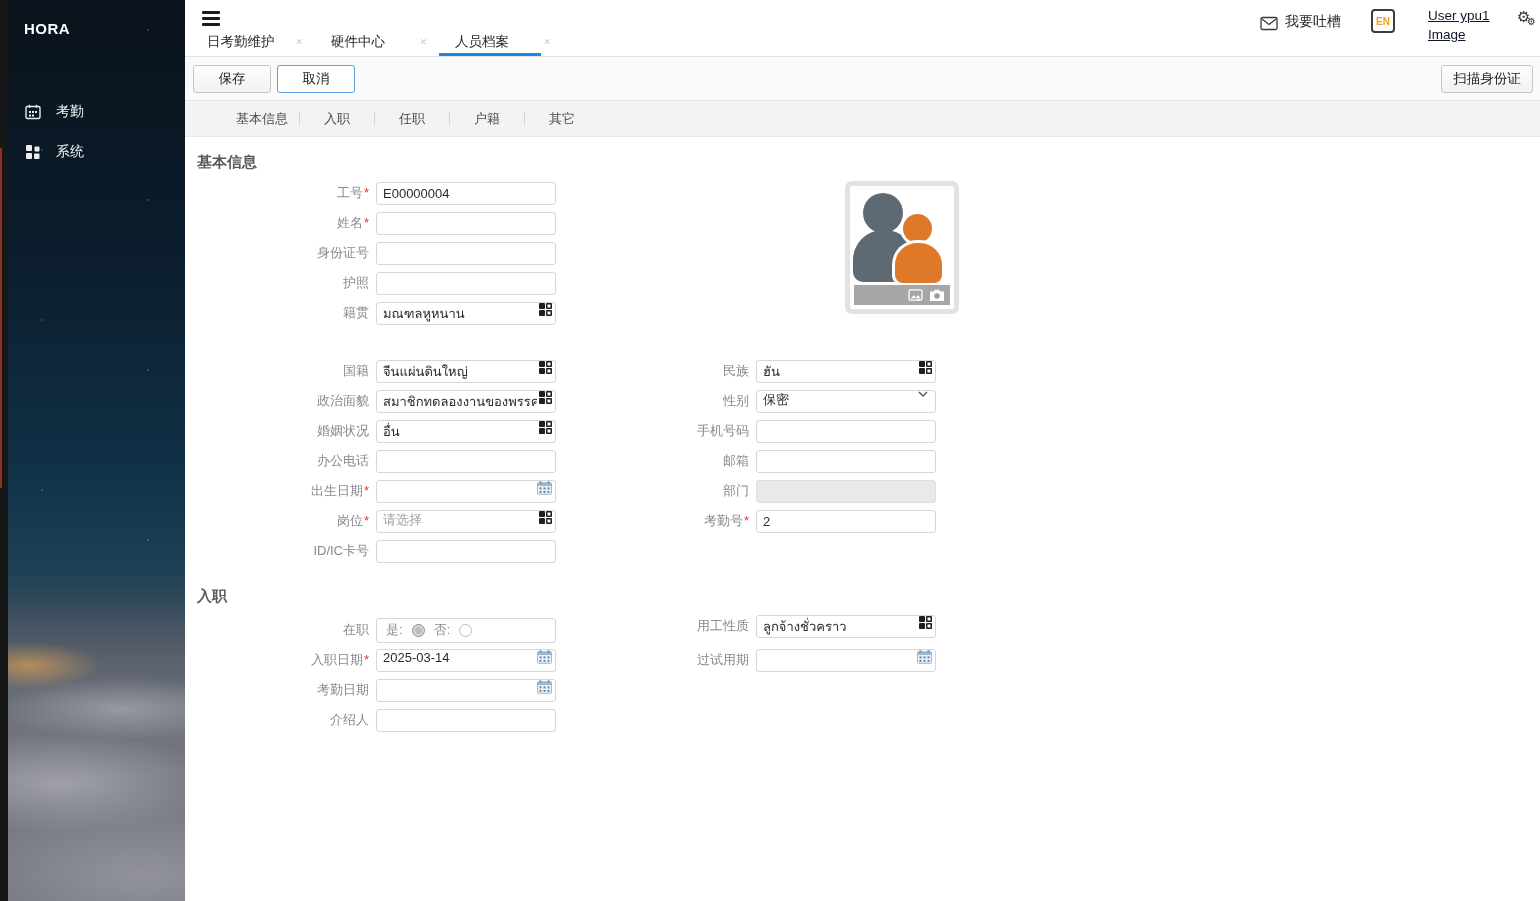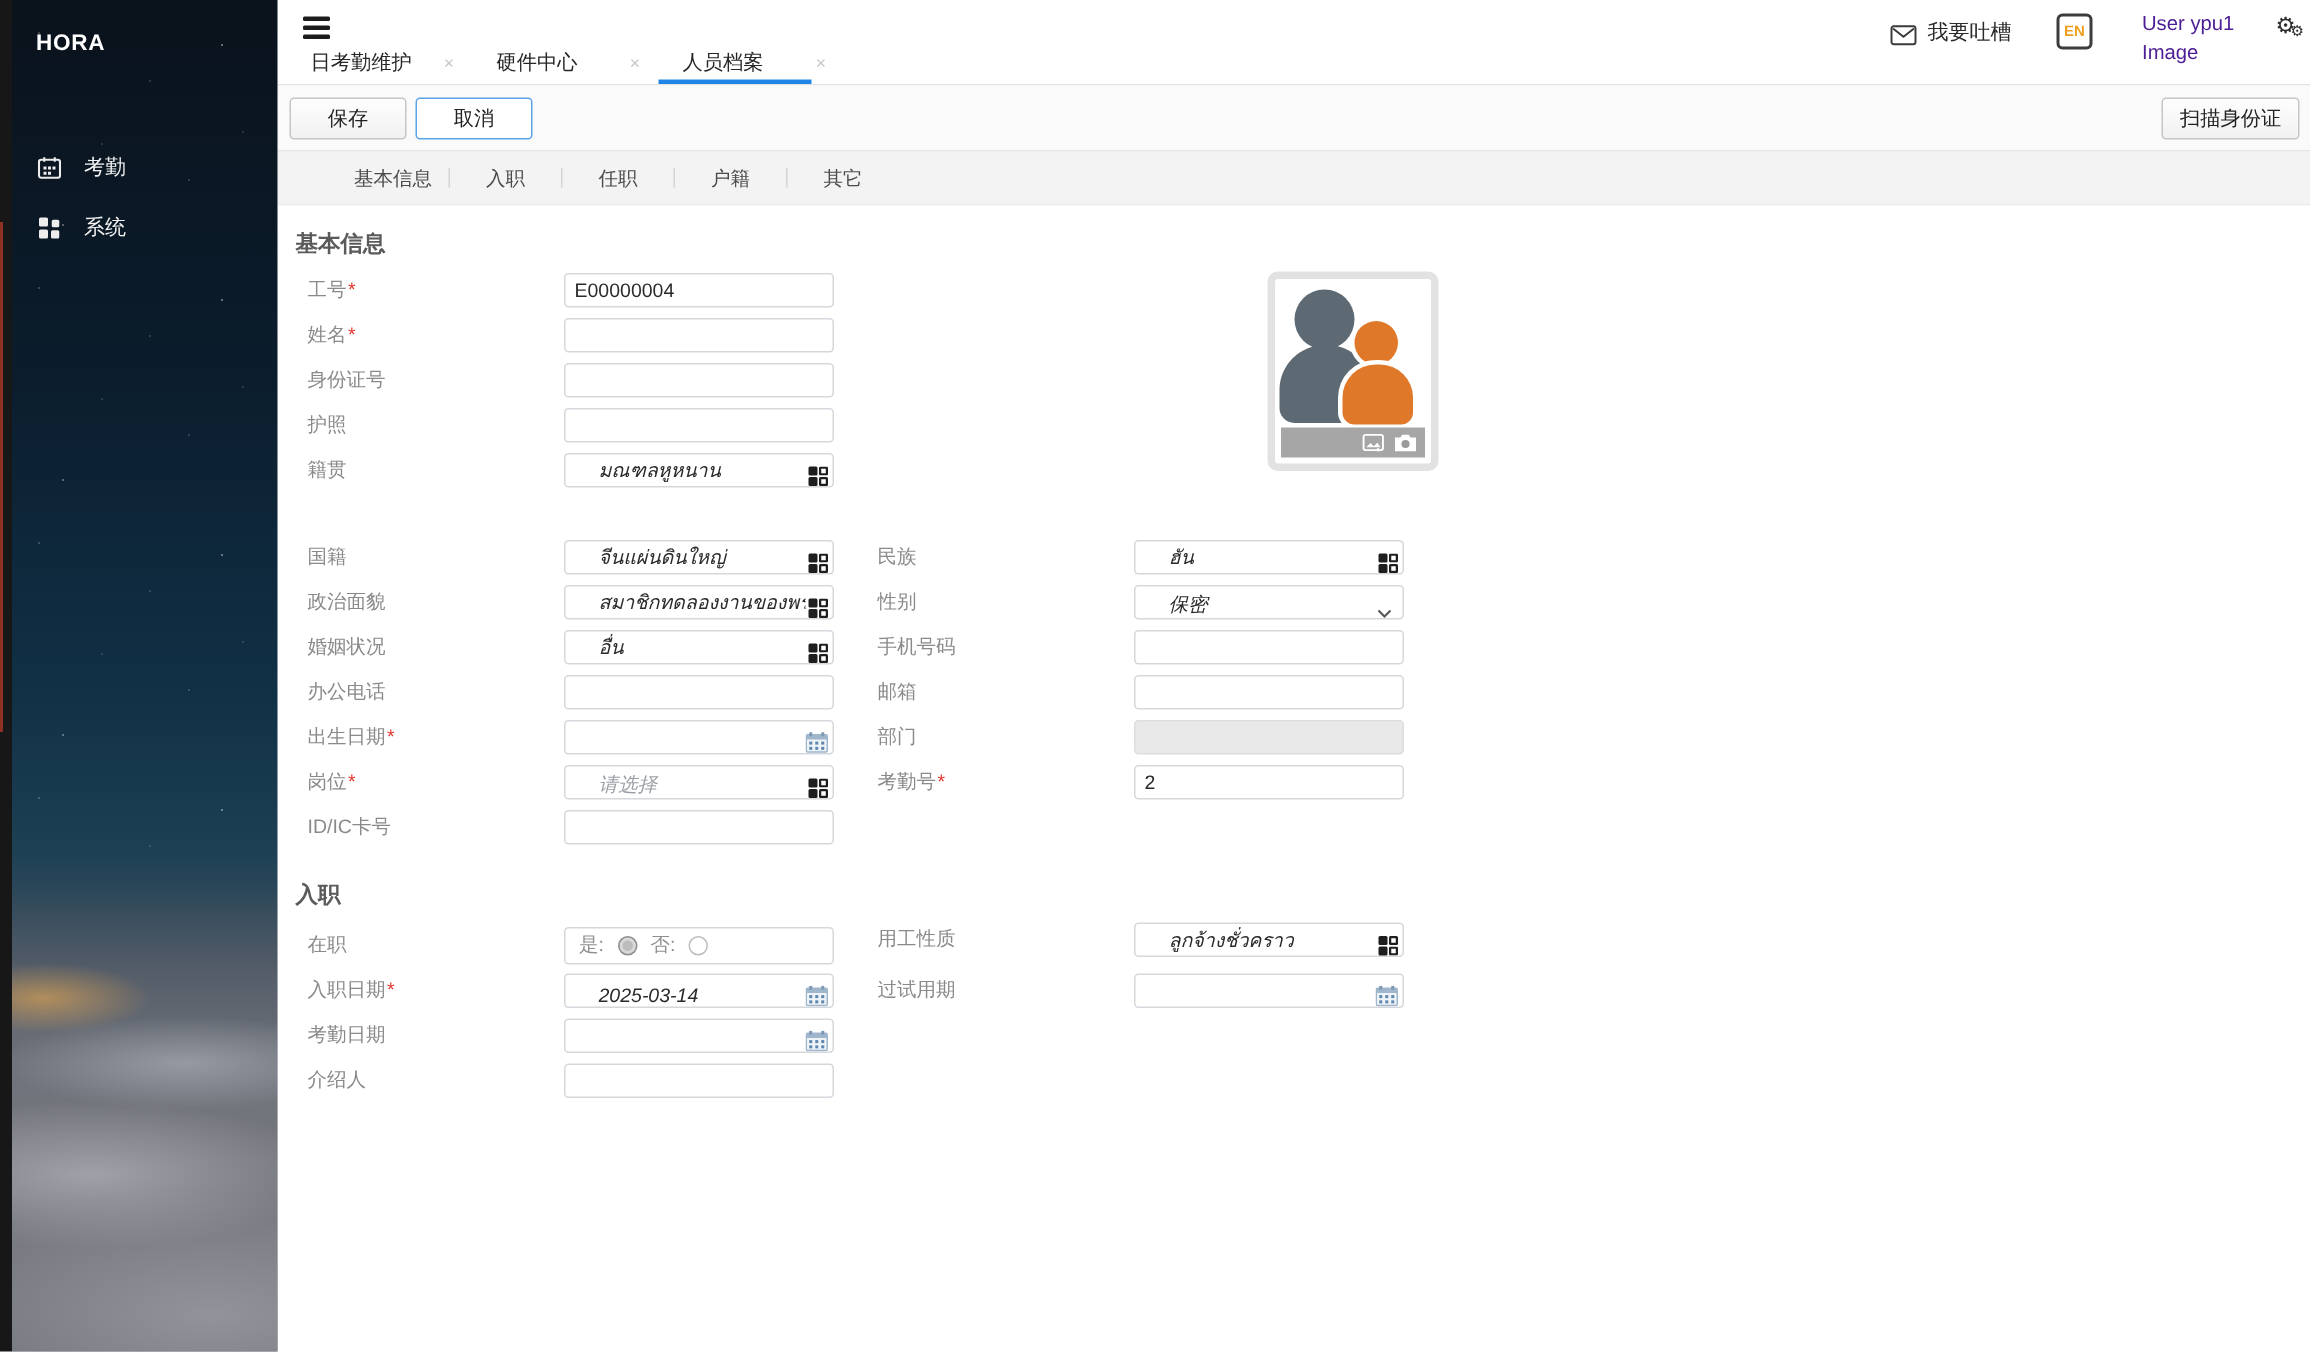--- a/index.html
+++ b/index.html
@@ -46,21 +46,21 @@
   .htab { position:relative; width:124px; display:flex; align-items:center; justify-content:space-between;
     padding:0 12px 0 16px; font-size:13.5px; color:#262626; cursor:pointer; }
   .htab .close { font-size:9px; color:#c8c8c8; }
   .htab.active { font-weight:normal; }
   .htab.active::after { content:""; position:absolute; left:0; right:22px; bottom:0; height:3px; background:#1f86e8; }
   .feedback { position:absolute; left:1075px; top:13px; display:flex; align-items:flex-end; gap:7px;
     font-size:14px; color:#2b2b2b; cursor:pointer; }
   .lang-badge { position:absolute; left:1186px; top:9px; width:24px; height:24px; border:2px solid #3c3c3c;
     border-radius:4px; display:flex; align-items:center; justify-content:center;
     font-size:10px; font-weight:bold; color:#f0a01e; cursor:pointer; background:#fff; }
-  .user-blk { position:absolute; left:1243px; top:6px; font-size:13.5px; color:#4c1d95; line-height:19px; cursor:pointer; }
+  .user-blk { position:absolute; left:1243px; top:6px; font-size:13.5px; color:#0f172a; line-height:19px; cursor:pointer;text-decoration:underline; }
   .gear-wrap { position:absolute; left:1332px; top:8px; width:24px; height:24px; cursor:pointer; color:#2e2e2e; }
   .gear-wrap .g1 { position:absolute; left:0; top:0; font-size:15px; }
   .gear-wrap .g2 { position:absolute; left:10px; top:8px; font-size:10px; }
 
   
   .toolbar { position:relative; height:44px; background:#fafafa; border-bottom:1px solid #e6e6e6; }
   .btn { position:absolute; top:8px; height:28px; width:78px; border:1px solid #c6c6c6; border-radius:3px;
     background:linear-gradient(#fefefe,#f1f1f1); font-size:13.5px; color:#222; text-align:center;
     line-height:26px; cursor:pointer; font-family:inherit; }
   .btn-save { left:8px; }
@@ -75,28 +75,28 @@
 
   
   .content { position:relative; height:764px; background:#fff; }
   .sec-title { position:absolute; left:12px; font-size:15px; font-weight:bold; color:#5a5a5a; }
   .t-basic { top:16px; } .t-join { top:450px; }
   .fcol { position:absolute; }
   .colA { left:20px; top:41px; } .colB { left:20px; top:219px; }
   .colR { left:400px; top:219px; }
   .joinL { left:20px; top:478px; } .joinR { left:400px; top:474px; }
   .frow { display:flex; align-items:center; height:30px; }
-  .flabel { width:171px; padding-right:7px; font-size:13px; color:#8a8a8a; white-space:nowrap; }
+  .flabel { width:171px; text-align:right; padding-right:7px; font-size:13px; color:#8a8a8a; white-space:nowrap; }
   .req { color:#e3362c; margin-left:1px; }
   .ctrl { width:180px; height:23px; font-size:13px; }
   input.tin { border:1px solid #d4d8dc; border-radius:3px; padding:0 6px; color:#2b2b2b; background:#fff;
     outline:none; font-family:inherit; }
   input.tin.dis { background:#e9e9e9; border-color:#ddd; }
   .lookup,.datebox,.selbox { border:1px solid #d4d8dc; border-radius:3px; background:#fff; display:flex;
-    align-items:flex-end; padding:0 3px 0 22px;font-style:italic; }
+    align-items:flex-start; padding:0 3px 0 6px; }
   .lval { flex:1; white-space:nowrap; overflow:hidden; color:#2b2b2b; }
   .lval.ph { color:#9aa0a6; }
   .grid-icon { display:grid; grid-template-columns:6px 6px; grid-gap:1px; flex:none; margin-left:2px; cursor:pointer; }
   .grid-icon i { width:6px; height:6px; background:#1e1e1e; border-radius:1px; }
   .grid-icon i:nth-child(2),.grid-icon i:nth-child(4) { box-shadow:inset 0 0 0 1.5px #1e1e1e; background:#fff; }
   .cal-icon { flex:none; margin-left:2px; line-height:0; cursor:pointer; }
   .selbox { justify-content:space-between; padding-right:7px; cursor:pointer; }
   .radiobox { border:1px solid #d4d8dc; border-radius:3px; background:#fff; display:flex; align-items:center;
     gap:9px; padding:0 9px; height:25px; color:#8f8f8f; }
   .radio { width:13px; height:13px; border:1px solid #bdbdbd; border-radius:50%; background:#fff; cursor:pointer; }

